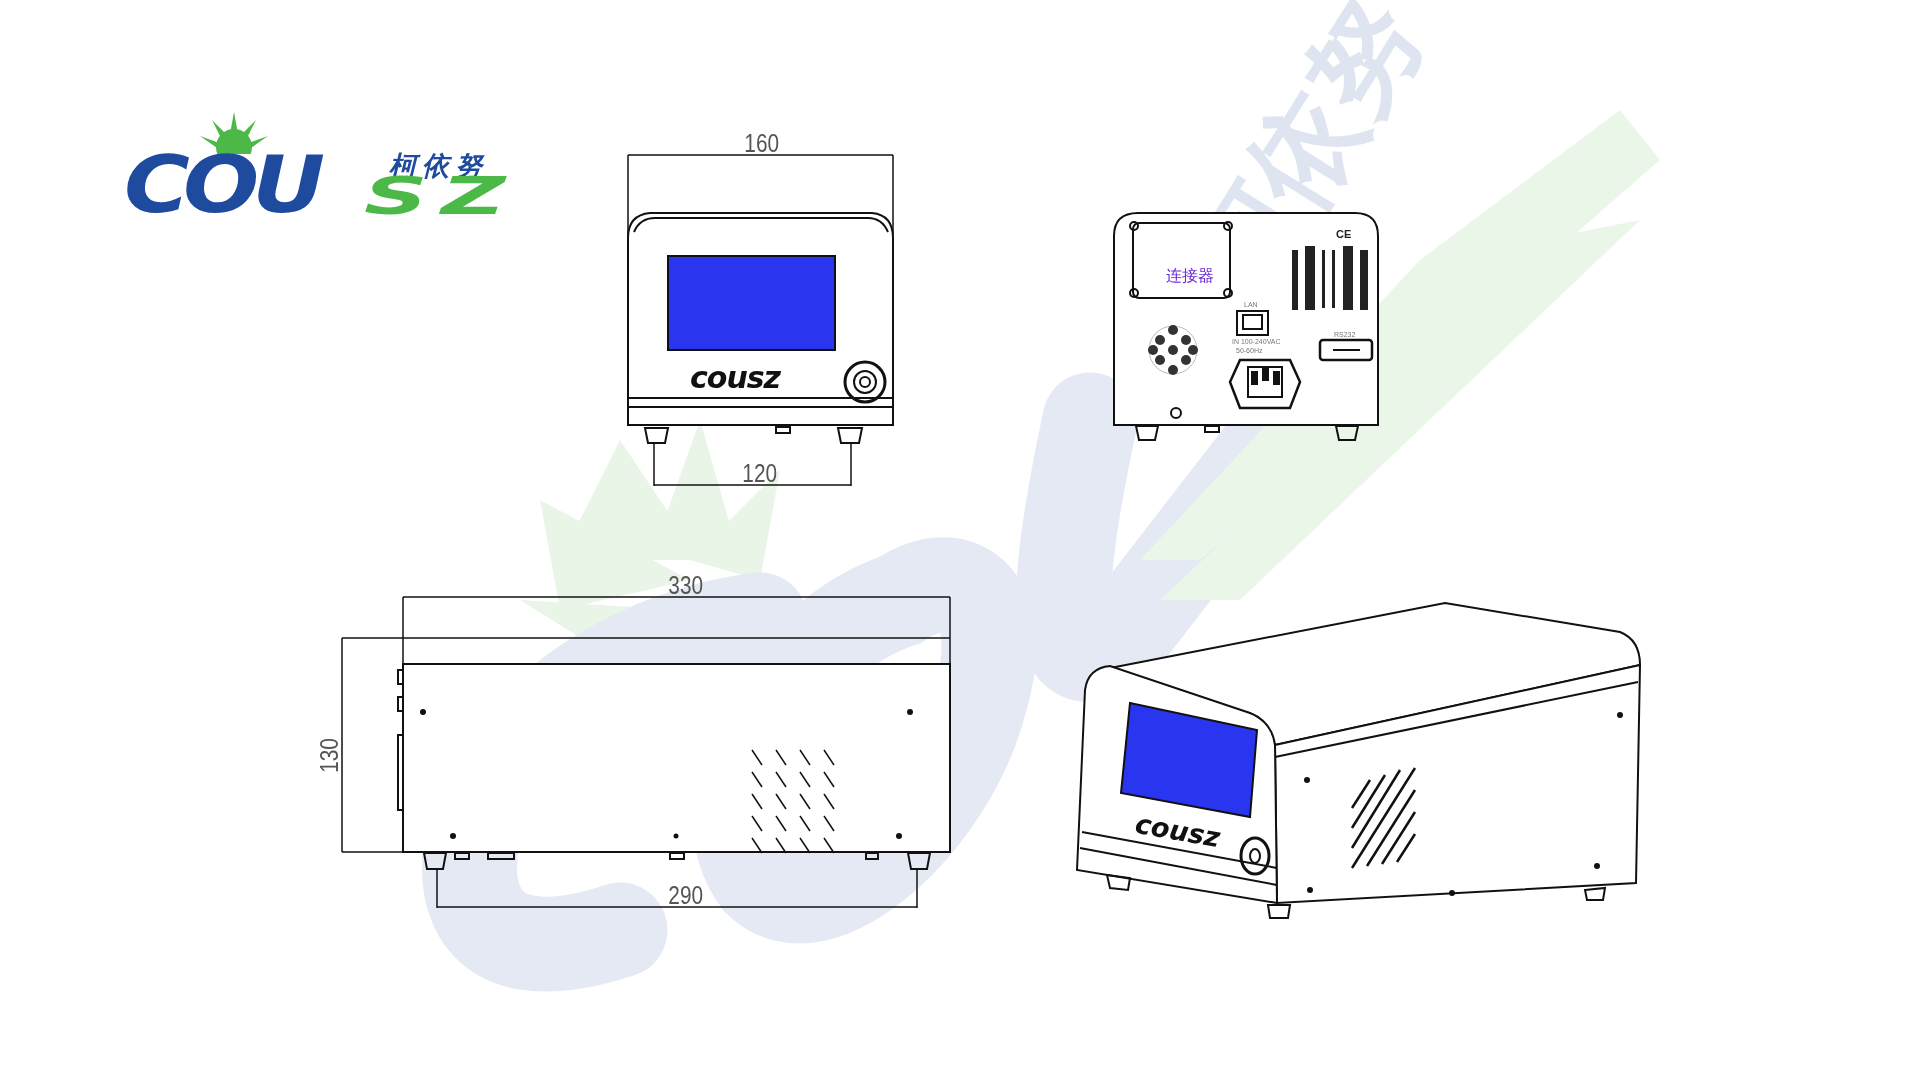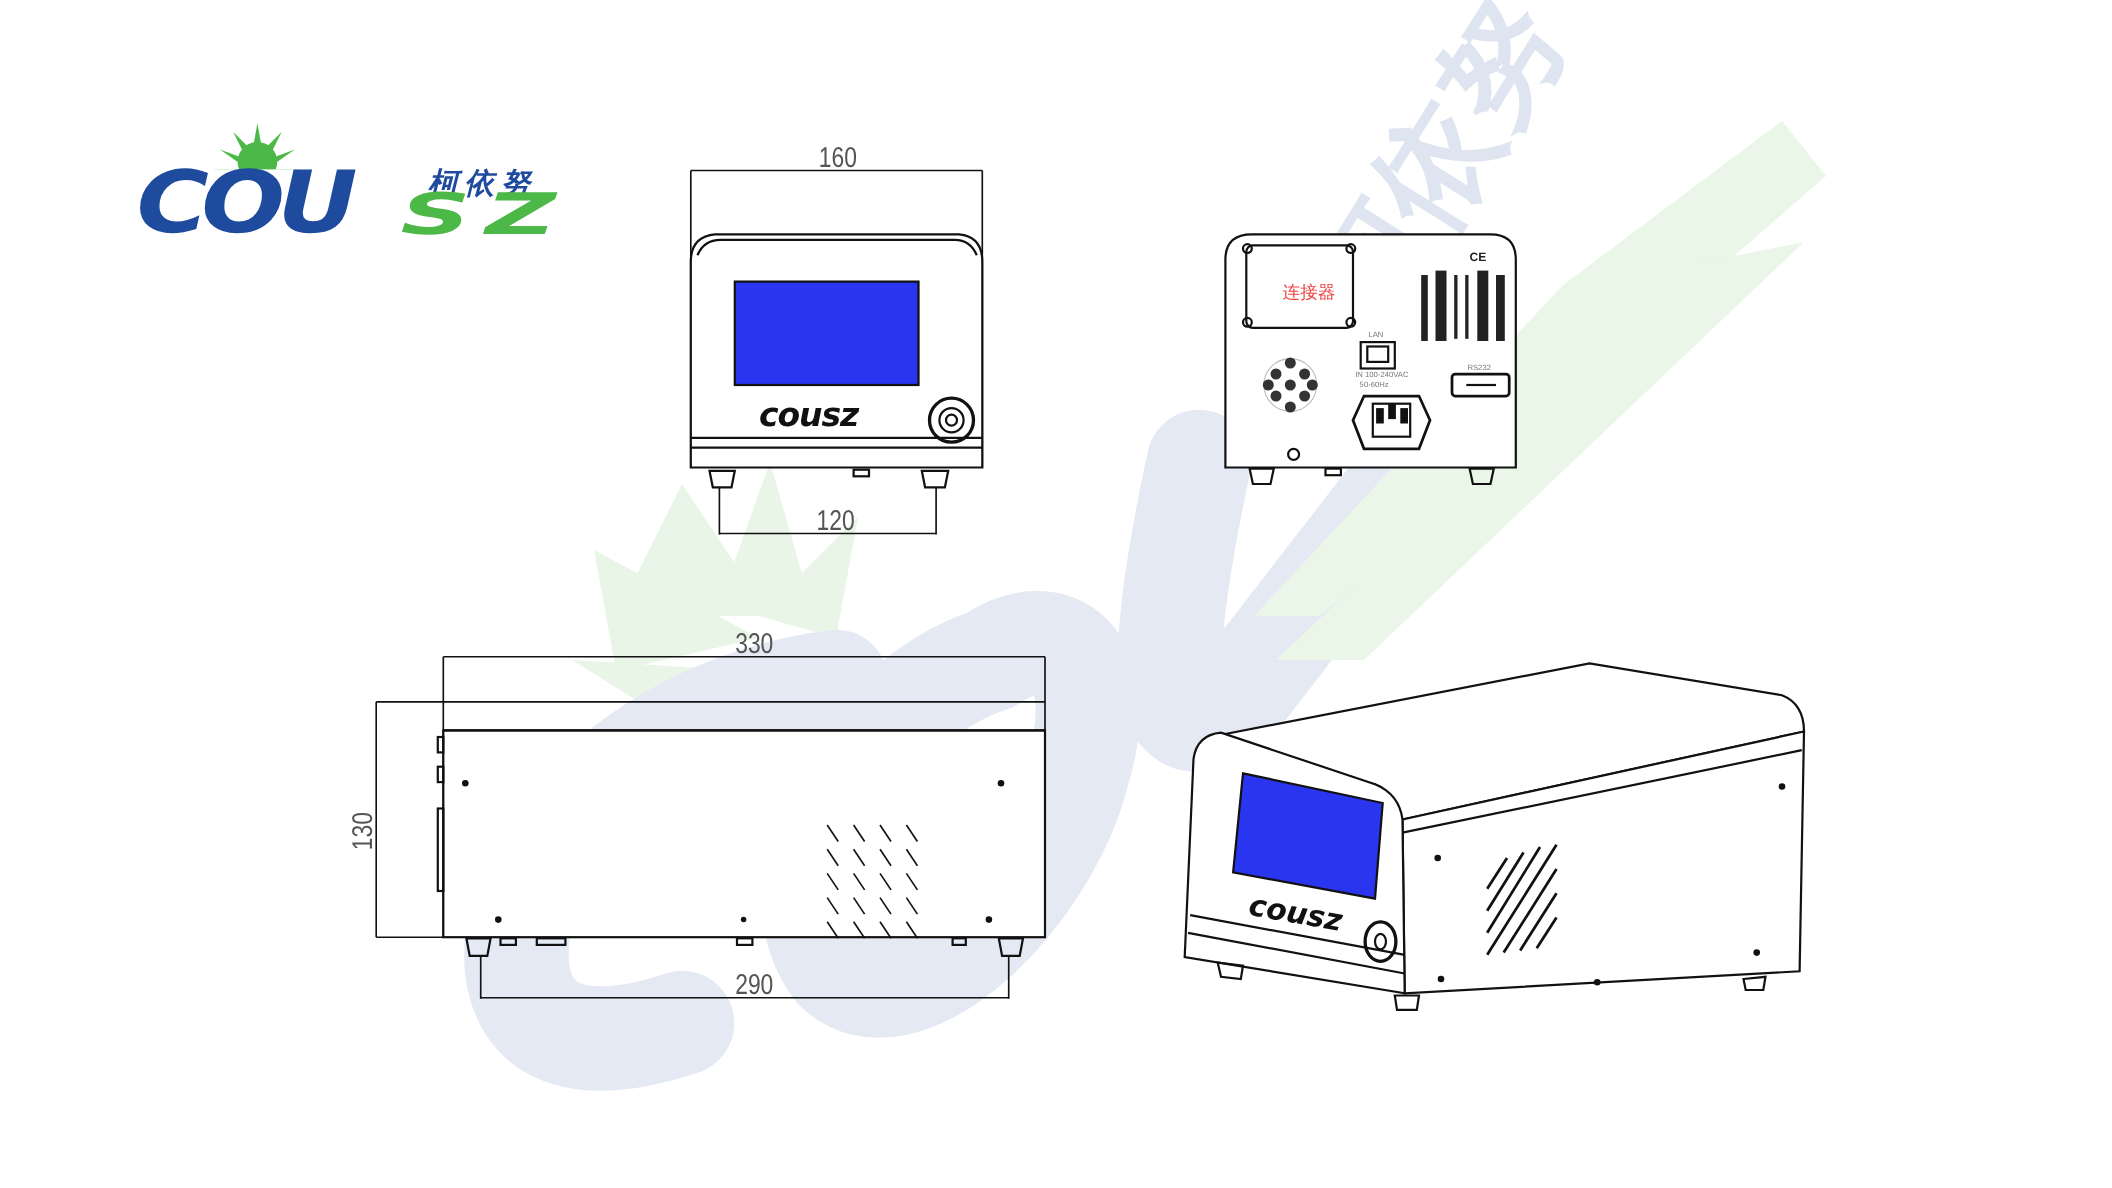--- a/index.html
+++ b/index.html
@@ -246,18 +246,18 @@
 <div class="abs" style="left:740px;top:128px;font-size:26px;color:#555;transform:scaleX(0.8);">160</div>
 <div class="abs" style="left:738px;top:458px;font-size:26px;color:#555;transform:scaleX(0.8);">120</div>
 <div class="abs" style="left:664px;top:570px;font-size:26px;color:#555;transform:scaleX(0.8);">330</div>
 <div class="abs" style="left:308px;top:740px;font-size:26px;color:#555;transform:rotate(-90deg) scaleX(0.8);">130</div>
 <div class="abs" style="left:664px;top:880px;font-size:26px;color:#555;transform:scaleX(0.8);">290</div>
 
 <div class="abs" style="left:690px;top:360px;font-family:'DejaVu Sans',sans-serif;font-weight:bold;font-style:italic;font-size:30px;color:#111;letter-spacing:-1px;">cousz</div>
 
 <div class="abs" style="left:1135px;top:815px;font-family:'DejaVu Sans',sans-serif;font-weight:bold;font-style:italic;font-size:27px;color:#111;transform:rotate(10deg);">cousz</div>
 
-<div class="abs" style="left:1166px;top:256px;font-family:'DejaVu Sans',sans-serif;font-size:16px;color:#ef4444;">连接器</div>
+<div class="abs" style="left:1166px;top:266px;font-family:'DejaVu Sans',sans-serif;font-size:16px;color:#6d28d9;">连接器</div>
 <div class="abs" style="left:1336px;top:228px;font-size:11px;font-weight:bold;color:#222;text-align:right;">CE</div>
 <div class="abs" style="left:1244px;top:301px;font-size:7px;color:#777;">LAN</div>
 <div class="abs" style="left:1232px;top:338px;font-size:7px;color:#777;">IN 100-240VAC</div>
 <div class="abs" style="left:1236px;top:347px;font-size:7px;color:#777;">50-60Hz</div>
 <div class="abs" style="left:1334px;top:331px;font-size:7px;color:#777;">RS232</div>
 
 </body></html>

